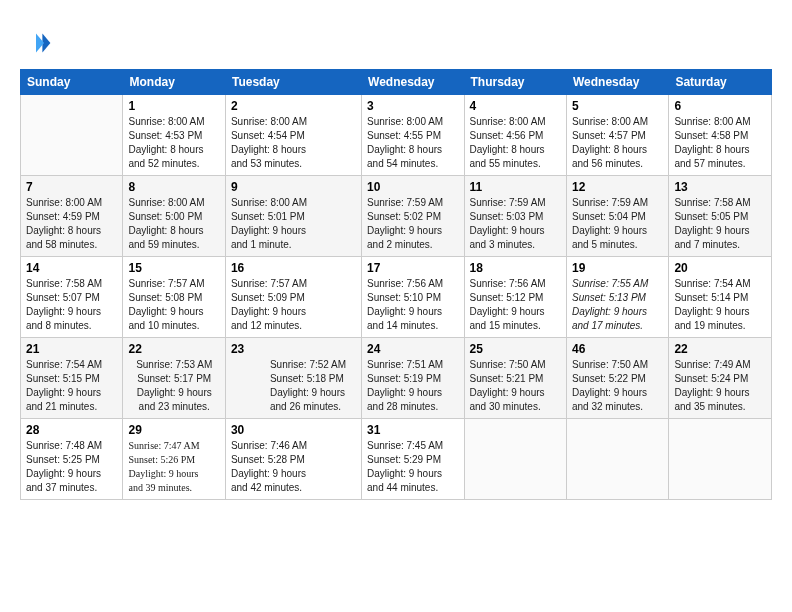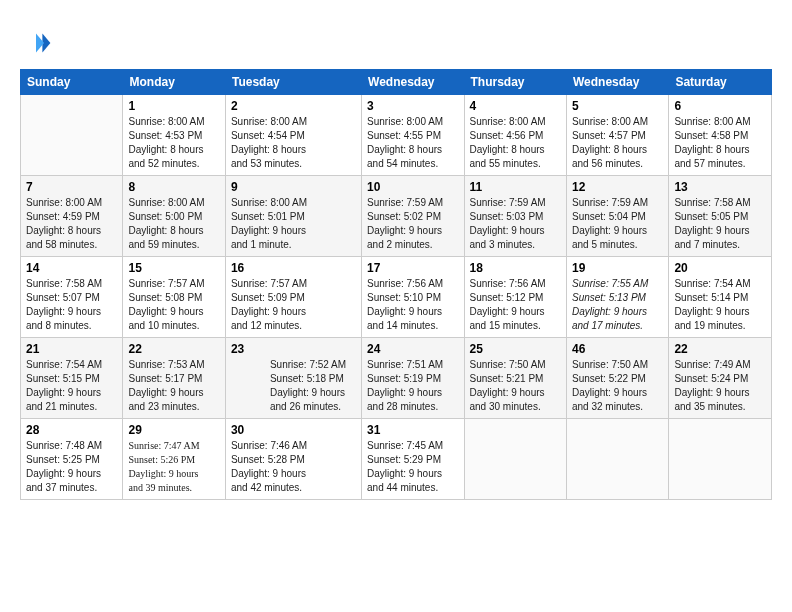--- a/index.html
+++ b/index.html
@@ -275,21 +275,21 @@
         <tr>
           <td>
             <span class="day-num">21</span>
             <div class="day-info" style="white-space: pre-line;">Sunrise: 7:54 AM
 Sunset: 5:15 PM
 Daylight: 9 hours
 and 21 minutes.</div>
           </td>
           <td>
             <span class="day-num">22</span>
-            <div class="day-info" style="white-space: pre-line;">Sunrise: 7:53 AM
+            <div class="day-info" style="white-space: pre-line; text-align: center;">Sunrise: 7:53 AM
 Sunset: 5:17 PM
 Daylight: 9 hours
 and 23 minutes.</div>
           </td>
           <td>
             <span class="day-num">23</span>
             <div class="day-info" style="white-space: pre-line; margin-left: 39px;">Sunrise: 7:52 AM
 Sunset: 5:18 PM
 Daylight: 9 hours
 and 26 minutes.</div>

